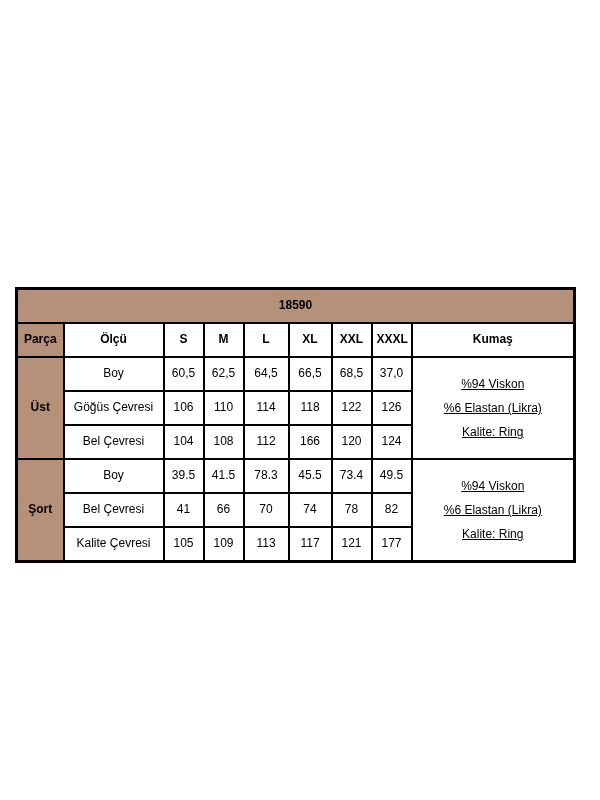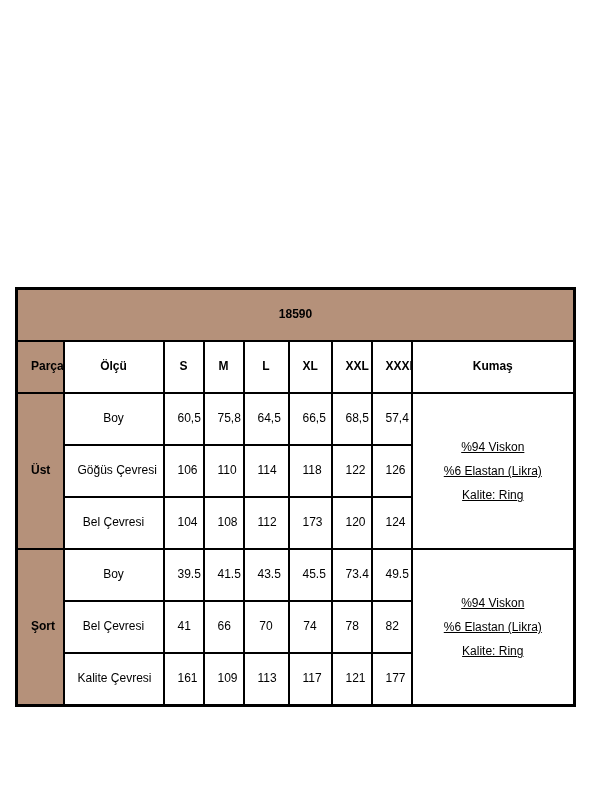--- a/index.html
+++ b/index.html
@@ -21,21 +21,21 @@
     top: 287px;
     border-collapse: collapse;
     table-layout: fixed;
     width: 558px;
     border: 3px solid #000000;
   }
   table.size-table td {
     border: 2px solid #000000;
     font-size: 12px;
     line-height: 1.1;
-    padding: 13px;
+    padding: 4px;
     height: 24px;
     text-align: center;
     vertical-align: middle;
     overflow: hidden;
     white-space: nowrap;
   }
   td.code-cell {
     height: 23px;
     font-weight: bold;
     font-size: 12.5px;
@@ -93,77 +93,77 @@
       <td class="hdr">XL</td>
       <td class="hdr">XXL</td>
       <td class="hdr">XXXL</td>
       <td class="hdr">Kumaş</td>
     </tr>
 
     <tr>
       <td rowspan="3" class="tan hdr">Üst</td>
       <td class="label-cell">Boy</td>
       <td>60,5</td>
-      <td>75,8</td>
+      <td>62,5</td>
       <td>64,5</td>
       <td>66,5</td>
       <td>68,5</td>
-      <td>57,4</td>
+      <td>37,0</td>
       <td rowspan="3" class="fabric-cell">
         <div class="fabric-line">%94 Viskon</div>
         <div class="fabric-line">%6 Elastan (Likra)</div>
         <div class="fabric-line">Kalite: Ring</div>
       </td>
     </tr>
     <tr>
       <td class="label-cell">Göğüs Çevresi</td>
       <td>106</td>
       <td>110</td>
       <td>114</td>
       <td>118</td>
       <td>122</td>
       <td>126</td>
     </tr>
     <tr>
       <td class="label-cell">Bel Çevresi</td>
       <td>104</td>
       <td>108</td>
       <td>112</td>
-      <td>173</td>
+      <td>166</td>
       <td>120</td>
       <td>124</td>
     </tr>
 
     <tr>
       <td rowspan="3" class="tan hdr">Şort</td>
       <td class="label-cell">Boy</td>
       <td>39.5</td>
       <td>41.5</td>
-      <td>43.5</td>
+      <td>78.3</td>
       <td>45.5</td>
       <td>73.4</td>
       <td>49.5</td>
       <td rowspan="3" class="fabric-cell">
         <div class="fabric-line">%94 Viskon</div>
         <div class="fabric-line">%6 Elastan (Likra)</div>
         <div class="fabric-line">Kalite: Ring</div>
       </td>
     </tr>
     <tr>
       <td class="label-cell">Bel Çevresi</td>
       <td>41</td>
       <td>66</td>
       <td>70</td>
       <td>74</td>
       <td>78</td>
       <td>82</td>
     </tr>
     <tr>
       <td class="label-cell">Kalite Çevresi</td>
-      <td>161</td>
+      <td>105</td>
       <td>109</td>
       <td>113</td>
       <td>117</td>
       <td>121</td>
       <td>177</td>
     </tr>
   </tbody>
     </table>
 </div>
 

